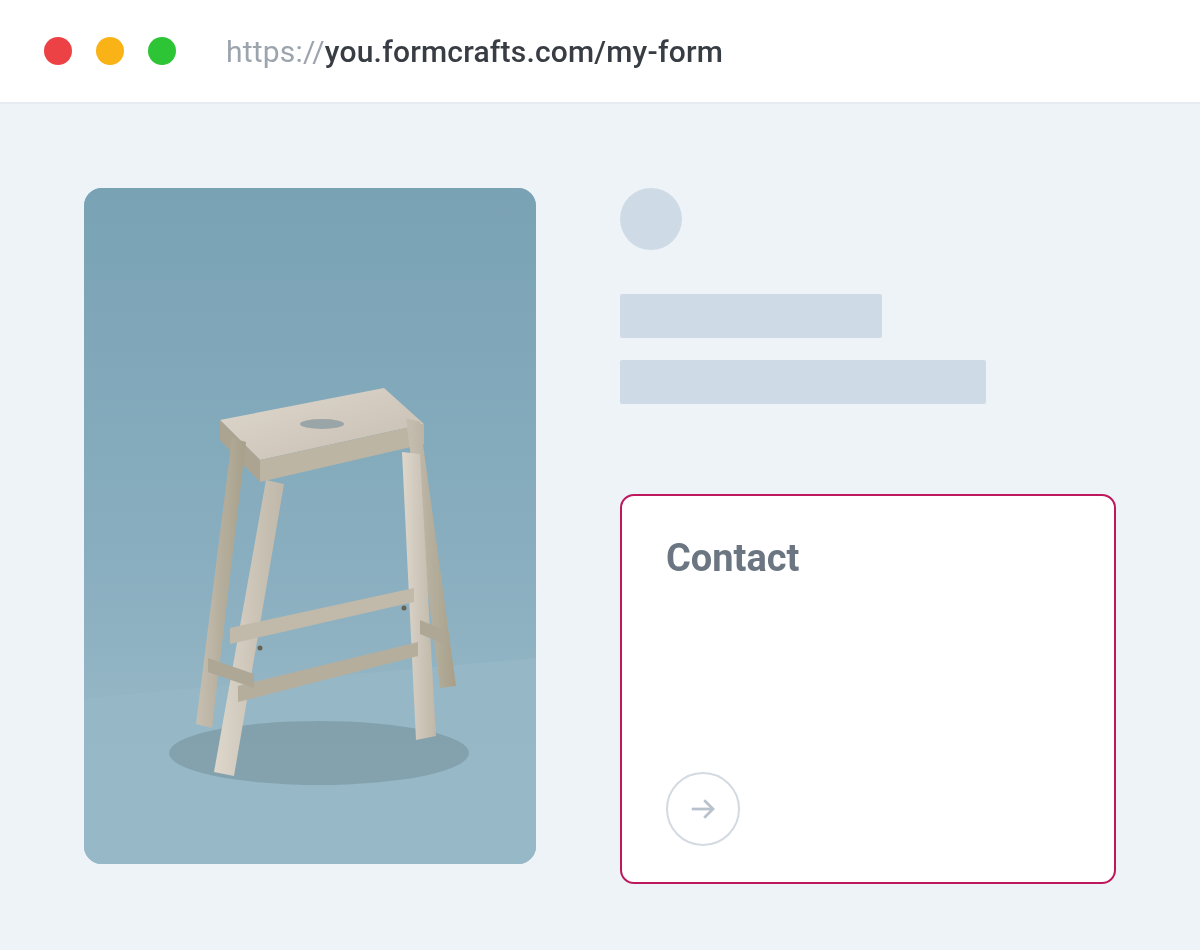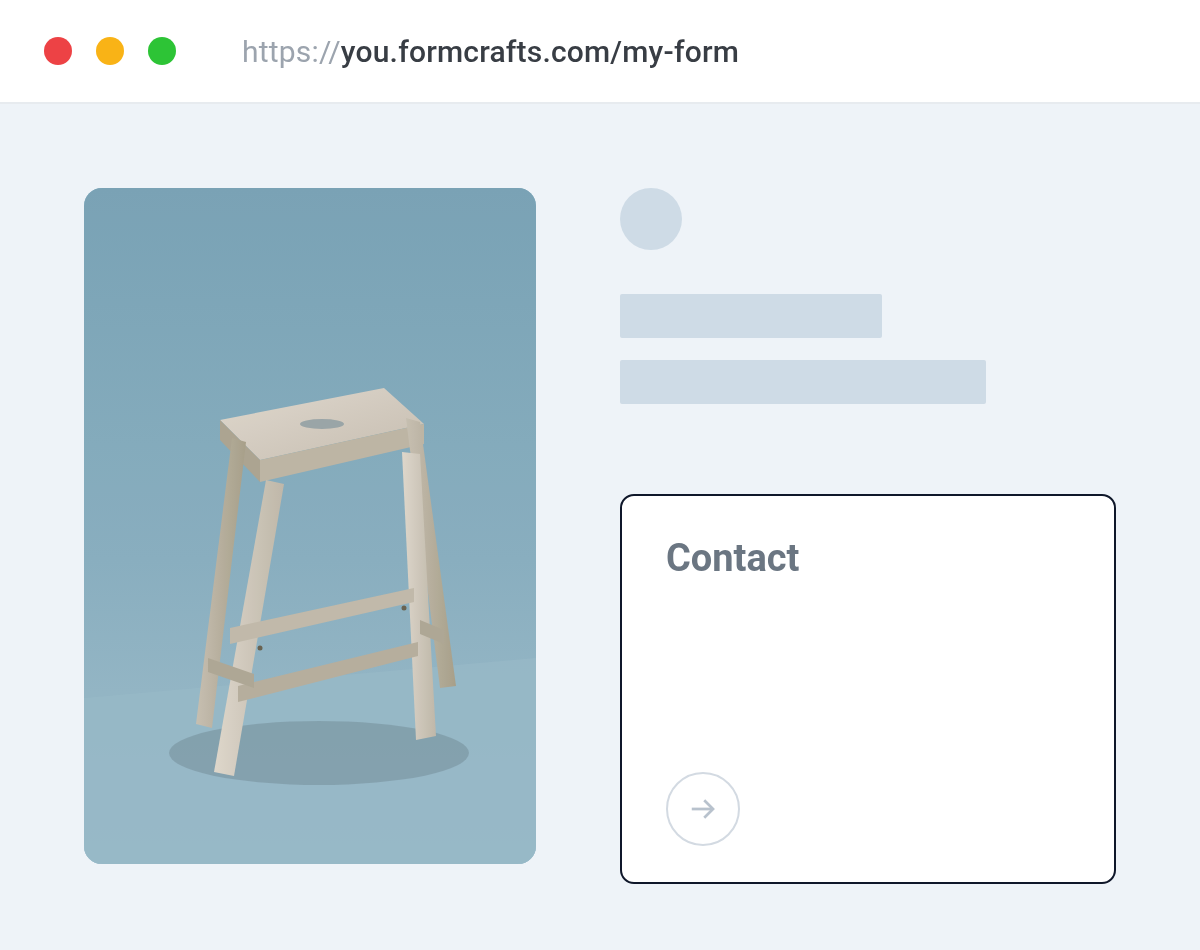--- a/index.html
+++ b/index.html
@@ -4,21 +4,21 @@
 <style>
   * { box-sizing: border-box; margin: 0; padding: 0; }
   html, body { width: 1200px; height: 950px; font-family: -apple-system, BlinkMacSystemFont, "Segoe UI", Roboto, Helvetica, Arial, sans-serif; }
   body { background: #ffffff; overflow: hidden; }
 
   
   .browser-chrome {
     height: 104px;
     display: flex;
     align-items: center;
-    gap: 24px;
+    gap: 8px;
     padding-left: 44px;
     border-bottom: 2px solid #e7ebef;
     background: #ffffff;
   }
   .traffic-lights { display: flex; gap: 24px; align-items: center; }
   .dot { width: 28px; height: 28px; border-radius: 50%; }
   .dot.red    { background: #ed4245; }
   .dot.yellow { background: #f9b316; }
   .dot.green  { background: #2dc436; }
   .url {
@@ -66,21 +66,21 @@
   }
   .skeleton-bar.w1 { width: 262px; }
   .skeleton-bar.w2 { width: 366px; }
 
   
   .contact-card {
     margin-top: 68px;
     width: 496px;
     height: 390px;
     background: #ffffff;
-    border: 2px solid #0f172a;
+    border: 2px solid #be185d;
     border-radius: 14px;
     padding: 40px 44px 36px 44px;
     display:flex; flex-direction:column; justify-content:space-between;
   }
   .contact-title {
     font-size: 38px;
     font-weight: 700;
     color: #6b7682;
   }
   .submit-btn {

